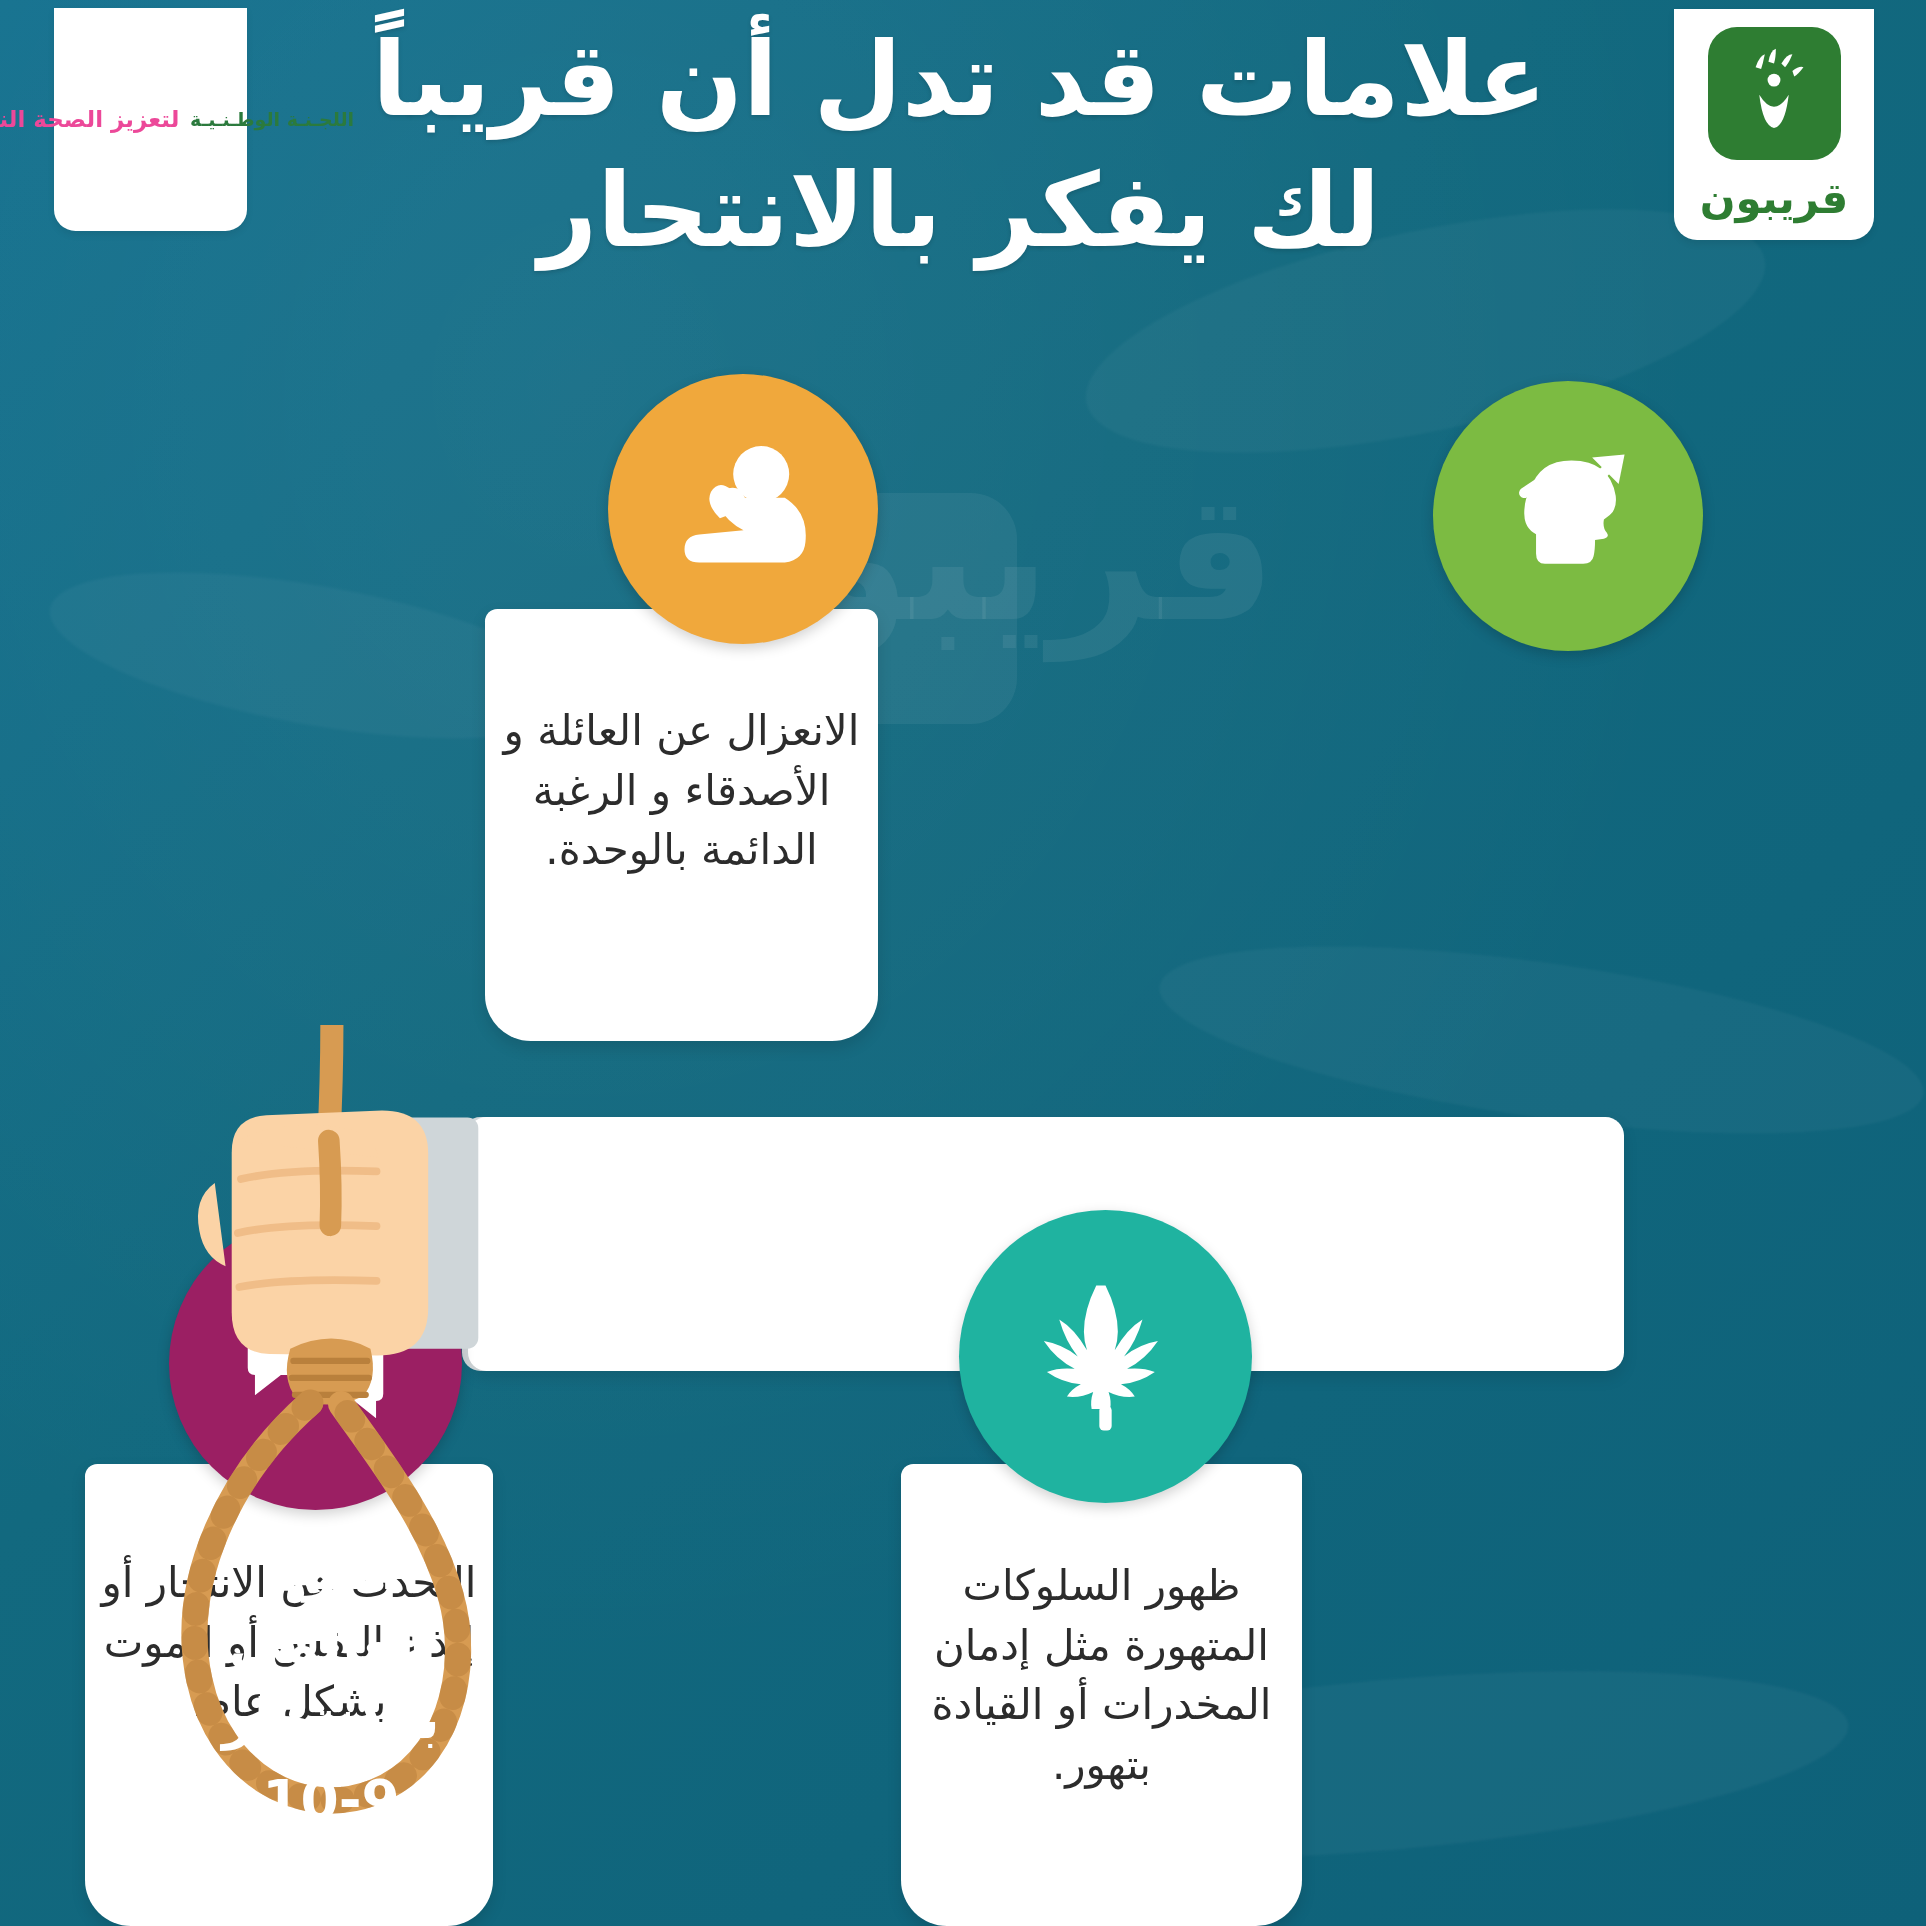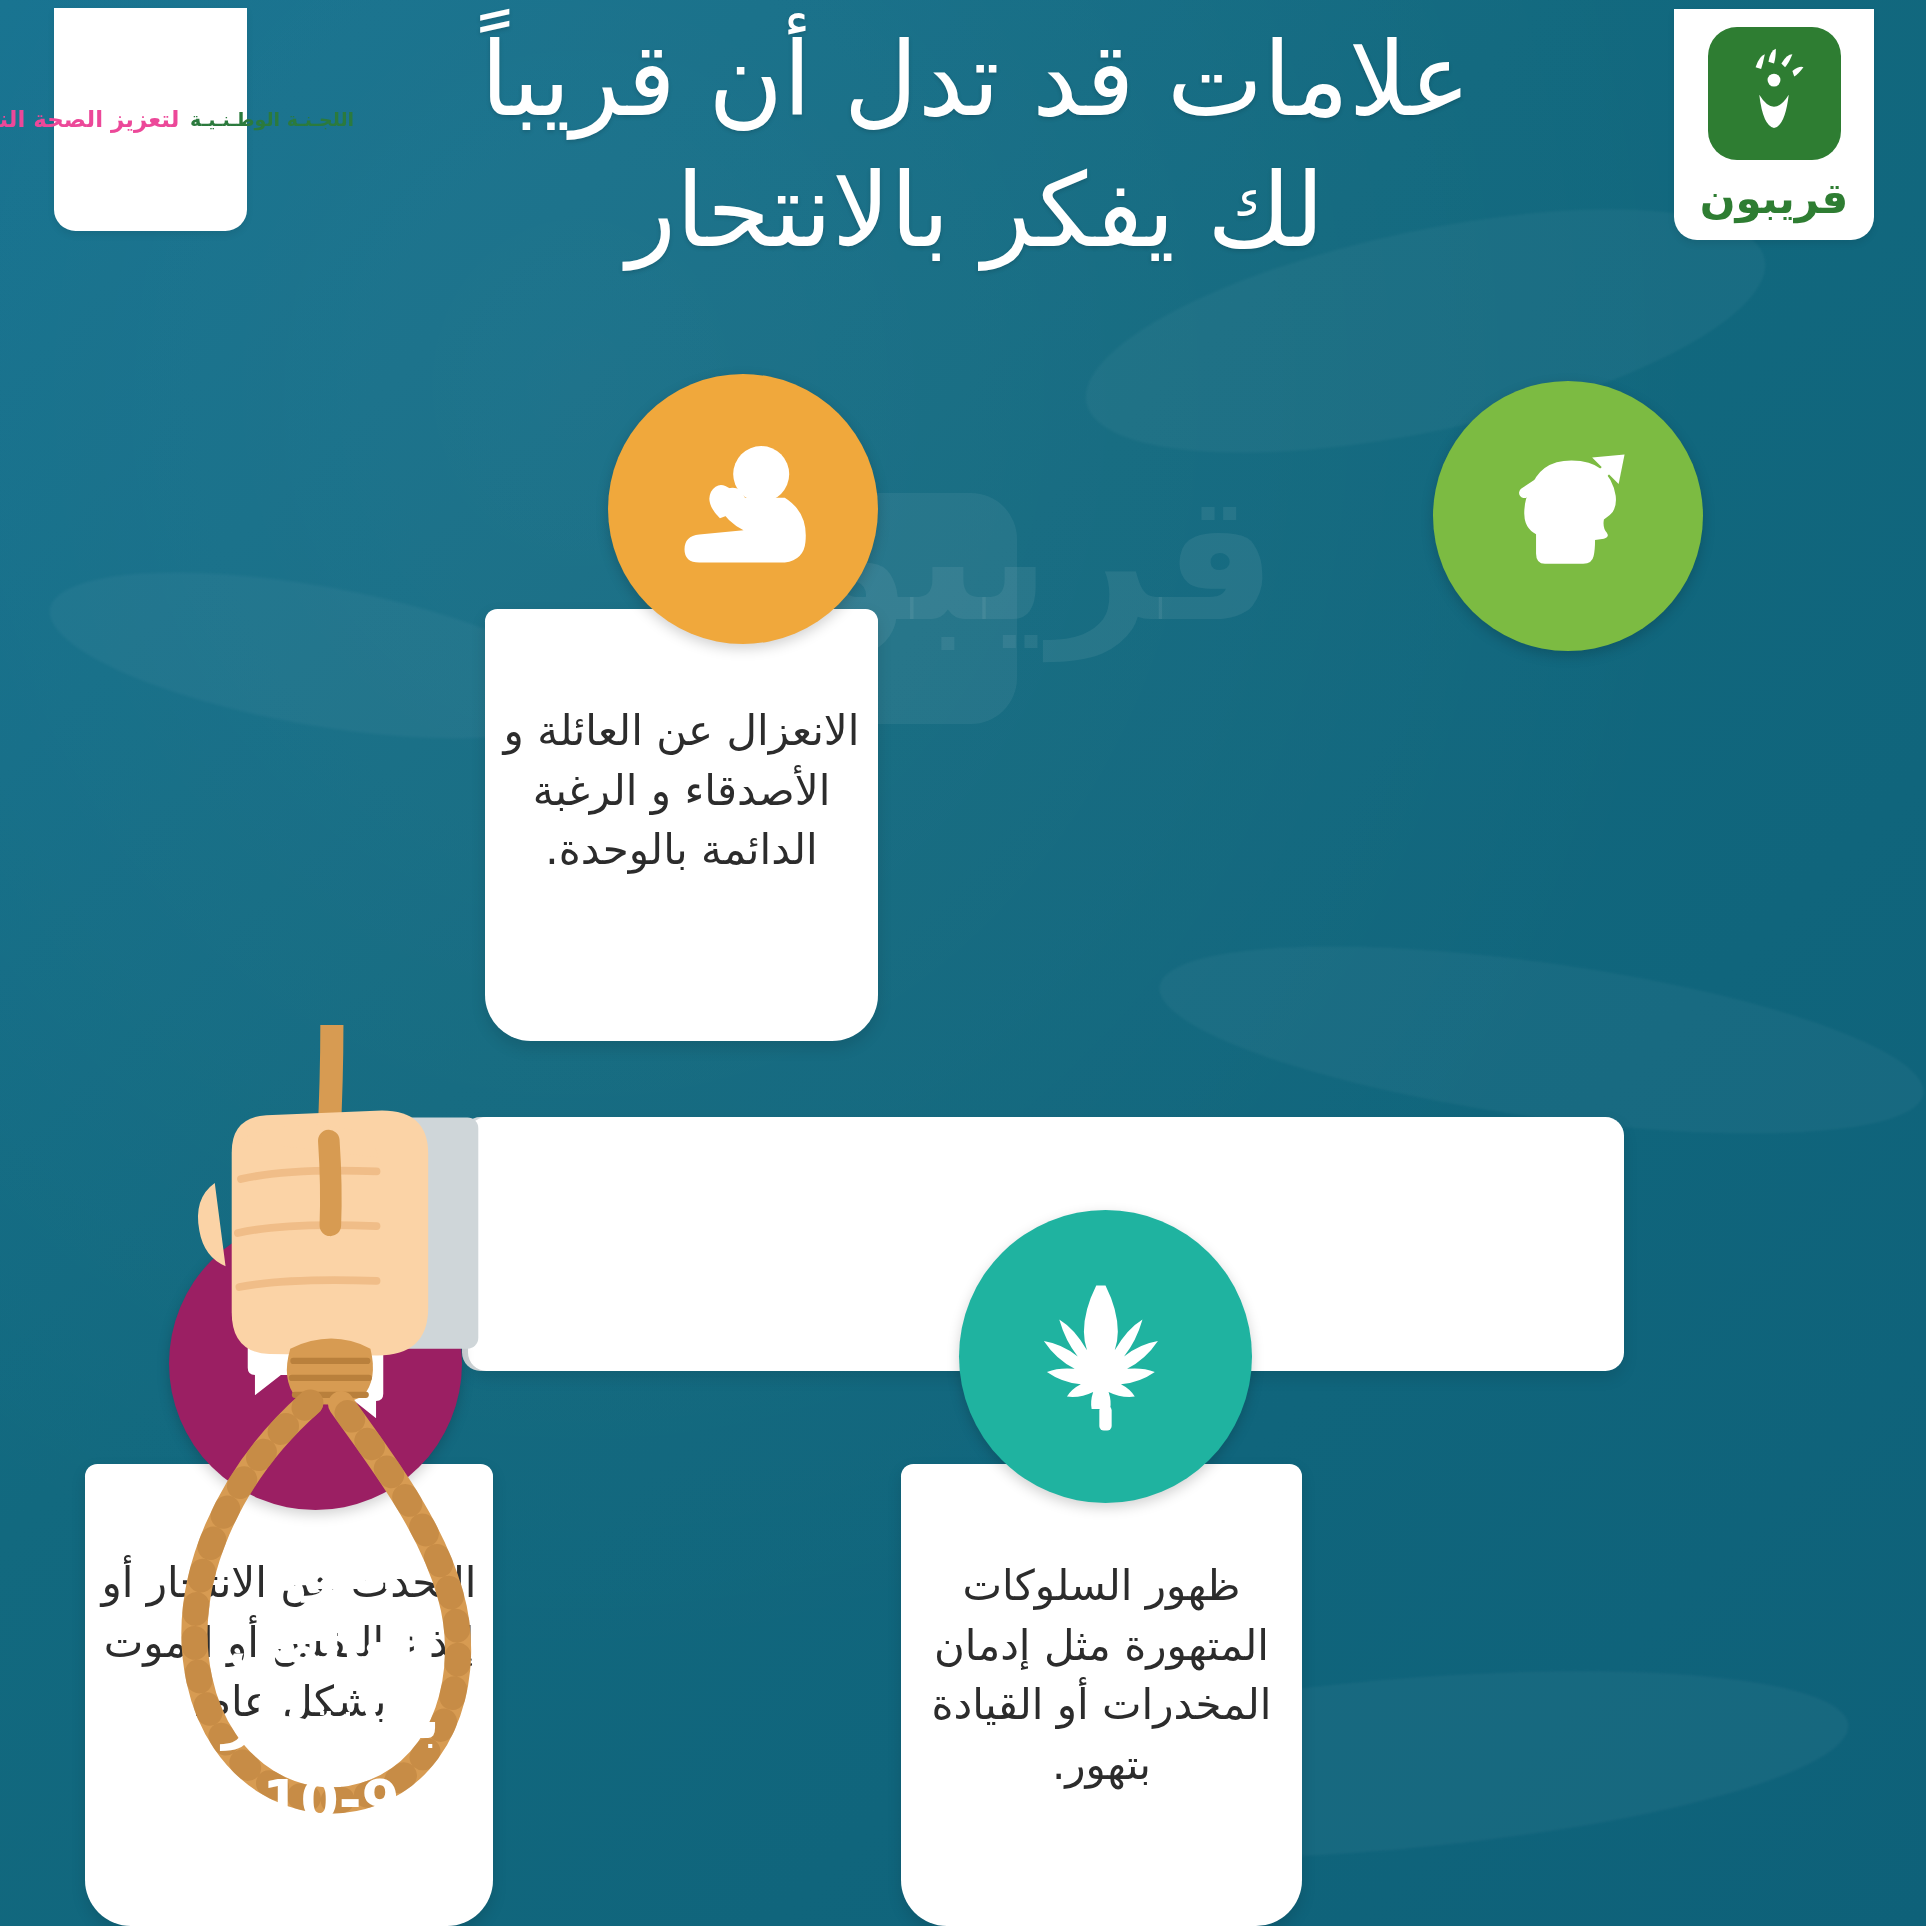--- a/index.html
+++ b/index.html
@@ -113,26 +113,26 @@
   .logo-right .name {
     font-size: 42px;
     font-weight: bold;
     color: #2e7d32;
   }
 
   
   .title {
     position: absolute;
     top: 15.4px;
-    left: 336px;
+    left: 320px;
     width: 1279px;
     text-align: center;
     color: #ffffff;
     font-size: 102px;
-    font-weight: normal;
+    font-weight: bold;
     line-height: 1.28;
     letter-spacing: -0.8px;
     text-shadow: 0 2.3px 4.6px rgba(0,0,0,0.15);
   }
 
   
   .card {
     position: absolute;
     background: #ffffff;
     border-radius: 12.3px 12.3px 46px 46px;

